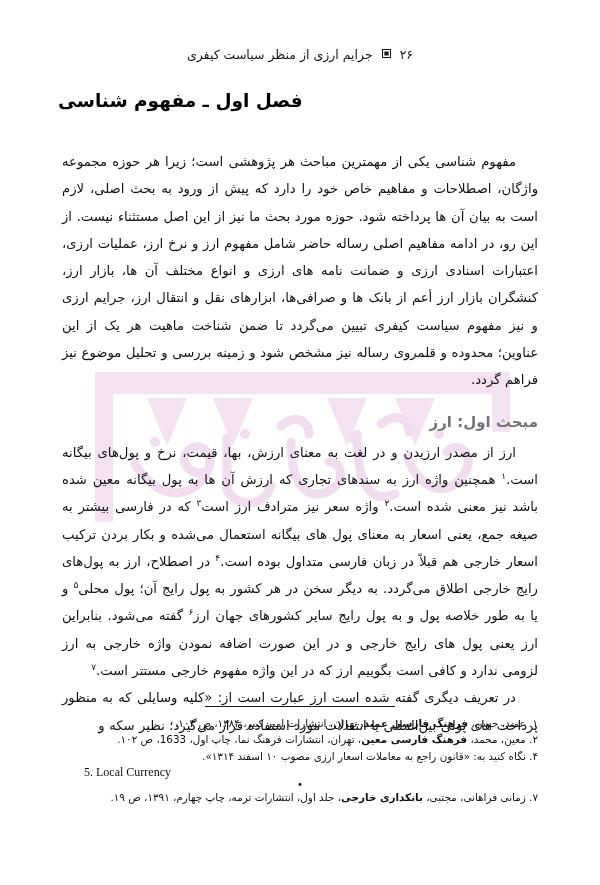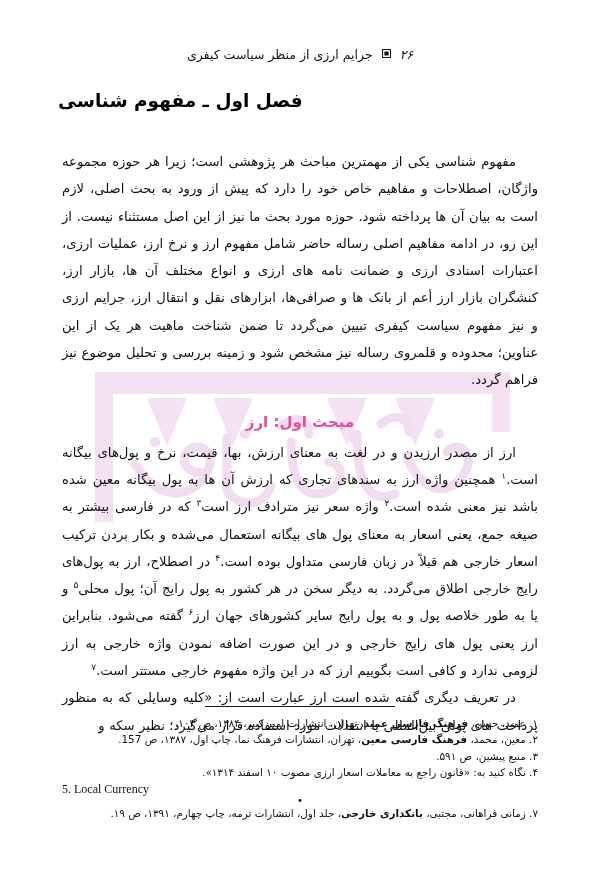--- a/index.html
+++ b/index.html
@@ -45,21 +45,21 @@
     z-index: 3;
   }
   .running-header .hdr-inner {
     display: inline-block;
     font-family: "DejaVu Sans", sans-serif;
     font-size: 12.5px;
     color: #141414;
     letter-spacing: 0.2px;
     white-space: nowrap;
   }
-  .hdr-page-num { font-size: 12.5px; font-style: italic; }
+  .hdr-page-num { font-size: 12.5px; }
   .hdr-sep {
     display: inline-block;
     width: 7px;
     height: 7px;
     border: 1.4px solid #141414;
     background: #141414;
     box-shadow: inset 0 0 0 1.4px #fff;
     margin: 0 5px;
     vertical-align: 1px;
   }
@@ -100,22 +100,22 @@
     text-indent: 22px;
     direction: rtl;
     word-spacing: 0.3px;
   }
   p.para + p.para { margin-top: 0; }
 
   .section-heading {
     font-family: "DejaVu Sans", sans-serif;
     font-weight: bold;
     font-size: 15px;
-    color: #ec4899;
-    text-align: center;
+    color: #737373;
+    text-align: right;
     direction: rtl;
     margin: 19px 0 8px 0;
     position: relative;
     z-index: 4;
   }
 
   sup.fn {
     font-size: 9px;
     vertical-align: super;
     line-height: 0;
@@ -147,20 +147,21 @@
     text-align-last: right;
     margin: 0;
   }
   .fn-item.latin {
     direction: ltr;
     text-align: left;
     text-align-last: left;
     font-family: "Liberation Serif", serif;
     font-size: 12px;
     line-height: 16.4px;
+    margin-left: 22px;
   }
   .fn-item b { font-weight: bold; margin-top: 36px; }
 
   .fn-dot {
     text-align: center;
     font-size: 10px;
     line-height: 8px;
     color: #111;
     height: 8px;
   }
@@ -217,22 +218,21 @@
 
     <p class="para" id="para-runs">ارز از مصدر ارزیدن و در لغت به معنای ارزش، بها، قیمت، نرخ و پول‌های بیگانه است.<sup class="fn">۱</sup> همچنین واژه ارز به سندهای تجاری که ارزش آن ها به پول بیگانه معین شده باشد نیز معنی شده است.<sup class="fn">۲</sup> واژه سعر نیز مترادف ارز است<sup class="fn">۳</sup> که در فارسی بیشتر به صیغه جمع، یعنی اسعار به معنای پول های بیگانه استعمال می‌شده و بکار بردن ترکیب اسعار خارجی هم قبلاً در زبان فارسی متداول بوده است.<sup class="fn">۴</sup> در اصطلاح، ارز به پول‌های رایج خارجی اطلاق می‌گردد. به دیگر سخن در هر کشور به پول رایج آن؛ پول محلی<sup class="fn">۵</sup> و یا به طور خلاصه پول و به پول رایج سایر کشورهای جهان ارز<sup class="fn">۶</sup> گفته می‌شود. بنابراین ارز یعنی پول های رایج خارجی و در این صورت اضافه نمودن واژه خارجی به ارز لزومی ندارد و کافی است بگوییم ارز که در این واژه مفهوم خارجی مستتر است.<sup class="fn">۷</sup></p>
 
     <p class="para">در تعریف دیگری گفته شده است ارز عبارت است از: «کلیه وسایلی که به منظور پرداخت های پولی بین‌المللی یا انتقالات مورد استفاده قرار می‌گیرد؛ نظیر سکه و</p>
   </div>
 
   <div class="footnote-area">
     <div class="footnote-rule"></div>
     <ul class="fn-list" id="fn-list">
         <li class="fn-item"><span>۱. </span><span>عمید، حسن، </span><b>فرهنگ فارسی عمید</b><span>، تهران، انتشارات امیر کبیر، ۱۳۸۴، ص ۱۰۳.</span></li>
-        <li class="fn-item"><span>۲. </span><span>معین، محمد، </span><b>فرهنگ فارسی معین</b><span>، تهران، انتشارات فرهنگ نما، چاپ اول، ۱۳۸۷، ص 157.</span></li>
-        <li class="fn-item"><span>۳. </span><span>منبع پیشین، ص ۵۹۱.</span></li>
+        <li class="fn-item"><span>۲. </span><span>معین، محمد، </span><b>فرهنگ فارسی معین</b><span>، تهران، انتشارات فرهنگ نما، چاپ اول، 1633، ص ۱۰۲.</span></li>
         <li class="fn-item"><span>۴. </span><span>نگاه کنید به: «قانون راجع به معاملات اسعار ارزی مصوب ۱۰ اسفند ۱۳۱۴».</span></li>
         <li class="fn-item latin"><span>5. </span><span>Local Currency</span></li>
         <li class="fn-dot">•</li>
         <li class="fn-item"><span>۷. </span><span>زمانی فراهانی، مجتبی، </span><b>بانکداری خارجی</b><span>، جلد اول، انتشارات ترمه، چاپ چهارم، ۱۳۹۱، ص ۱۹.</span></li>
       </ul>
   </div>
 
 </div>
 
 </body></html>

